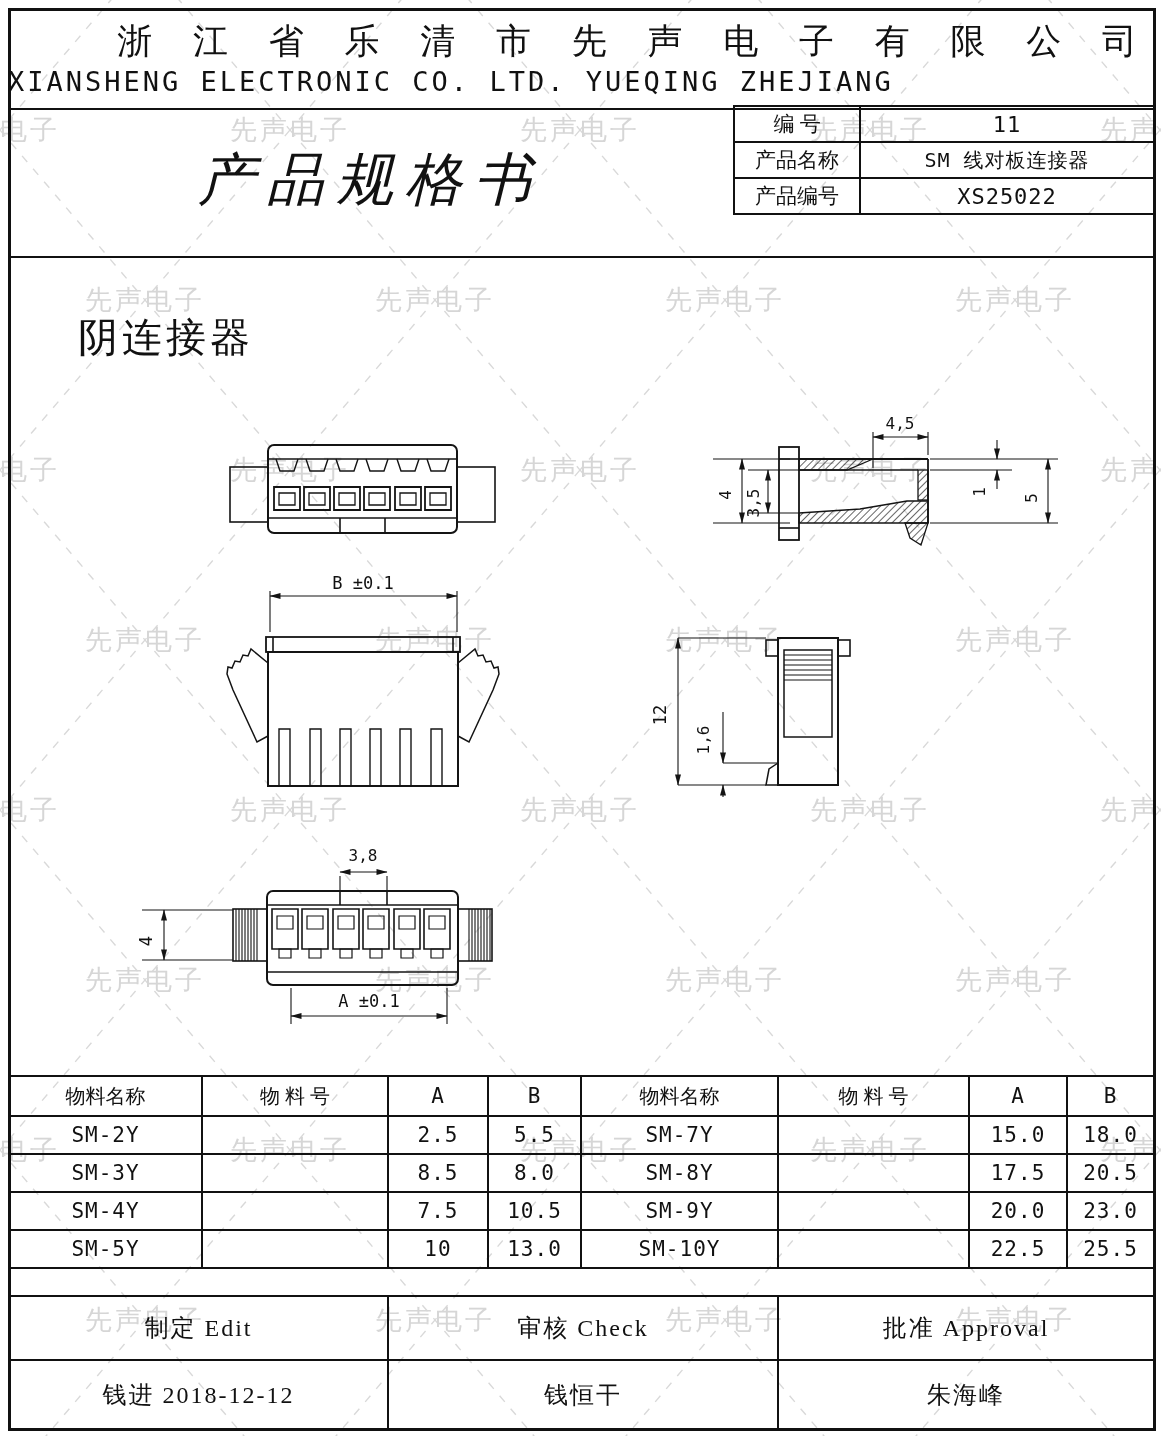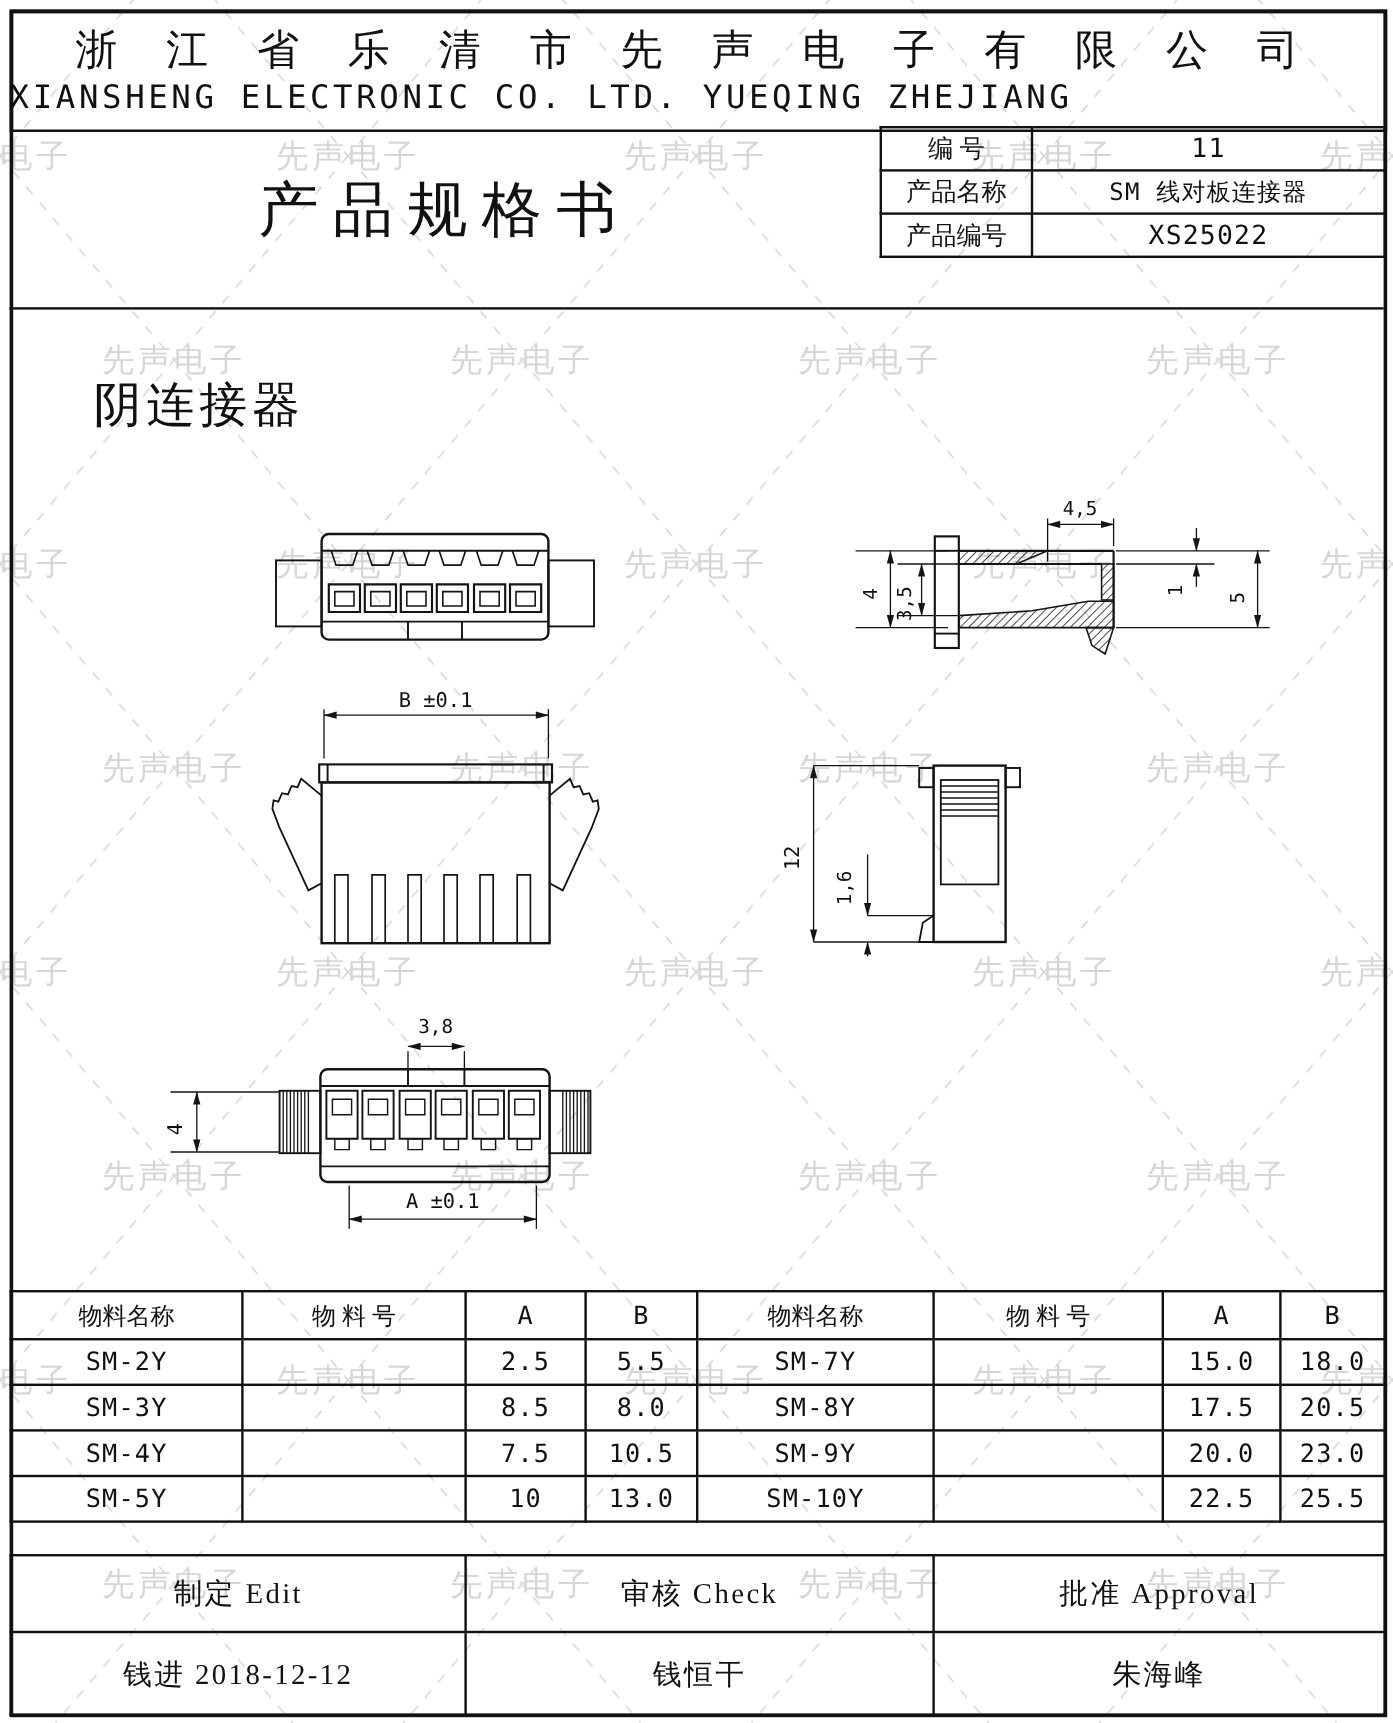--- a/index.html
+++ b/index.html
@@ -8,24 +8,24 @@
   .abs{position:absolute;}
   
   .wm{position:absolute;transform:translate(-50%,-50%);font-size:27px;color:#d6d6d6;
       letter-spacing:3px;white-space:nowrap;z-index:1;
       font-family:"Liberation Sans","DejaVu Sans",sans-serif;}
   .lattice{position:absolute;left:0;top:0;z-index:0;}
   .content{position:relative;z-index:2;}
   
   .frame{left:8px;top:8px;width:1142px;height:1417px;border:3px solid #111;}
   .hdrbox{left:8px;top:8px;width:1142px;height:97px;border:3px solid #111;border-bottom:2px solid #111;}
-  .cmpcn{left:8px;top:18px;width:1145px;text-align:center;font-size:35px;letter-spacing:16px;}
+  .cmpcn{left:8px;top:18px;width:1145px;text-align:right;font-size:35px;letter-spacing:16px;}
   .cmpen{left:8px;top:66px;width:1145px;text-align:left;font-size:27px;letter-spacing:3px;
          font-family:"DejaVu Sans Mono","Liberation Mono",monospace;}
-  .doctitle{left:8px;top:142px;width:725px;text-align:center;font-size:50px;letter-spacing:12px;}
+  .doctitle{left:8px;top:142px;width:725px;text-align:center;font-size:57px;letter-spacing:12px;font-style:italic;}
   .minitable{left:733px;top:105px;border-collapse:collapse;table-layout:fixed;}
   .minitable td{border:2px solid #111;height:34px;text-align:center;vertical-align:middle;
                 font-size:21px;padding:0;}
   .minitable td.v{font-family:"DejaVu Sans Mono","Liberation Mono",monospace;font-size:22px;letter-spacing:1px;}
   .mainline{left:8px;top:256px;width:1145px;height:0;border-top:2px solid #111;}
   .sectitle{left:78px;top:310px;font-size:40px;letter-spacing:4px;}
   
   .parts{left:8px;top:1075px;border-collapse:collapse;table-layout:fixed;}
   .parts td,.parts th{border:2px solid #111;padding:0;text-align:center;vertical-align:middle;
       font-weight:normal;height:36px;font-size:20px;}

